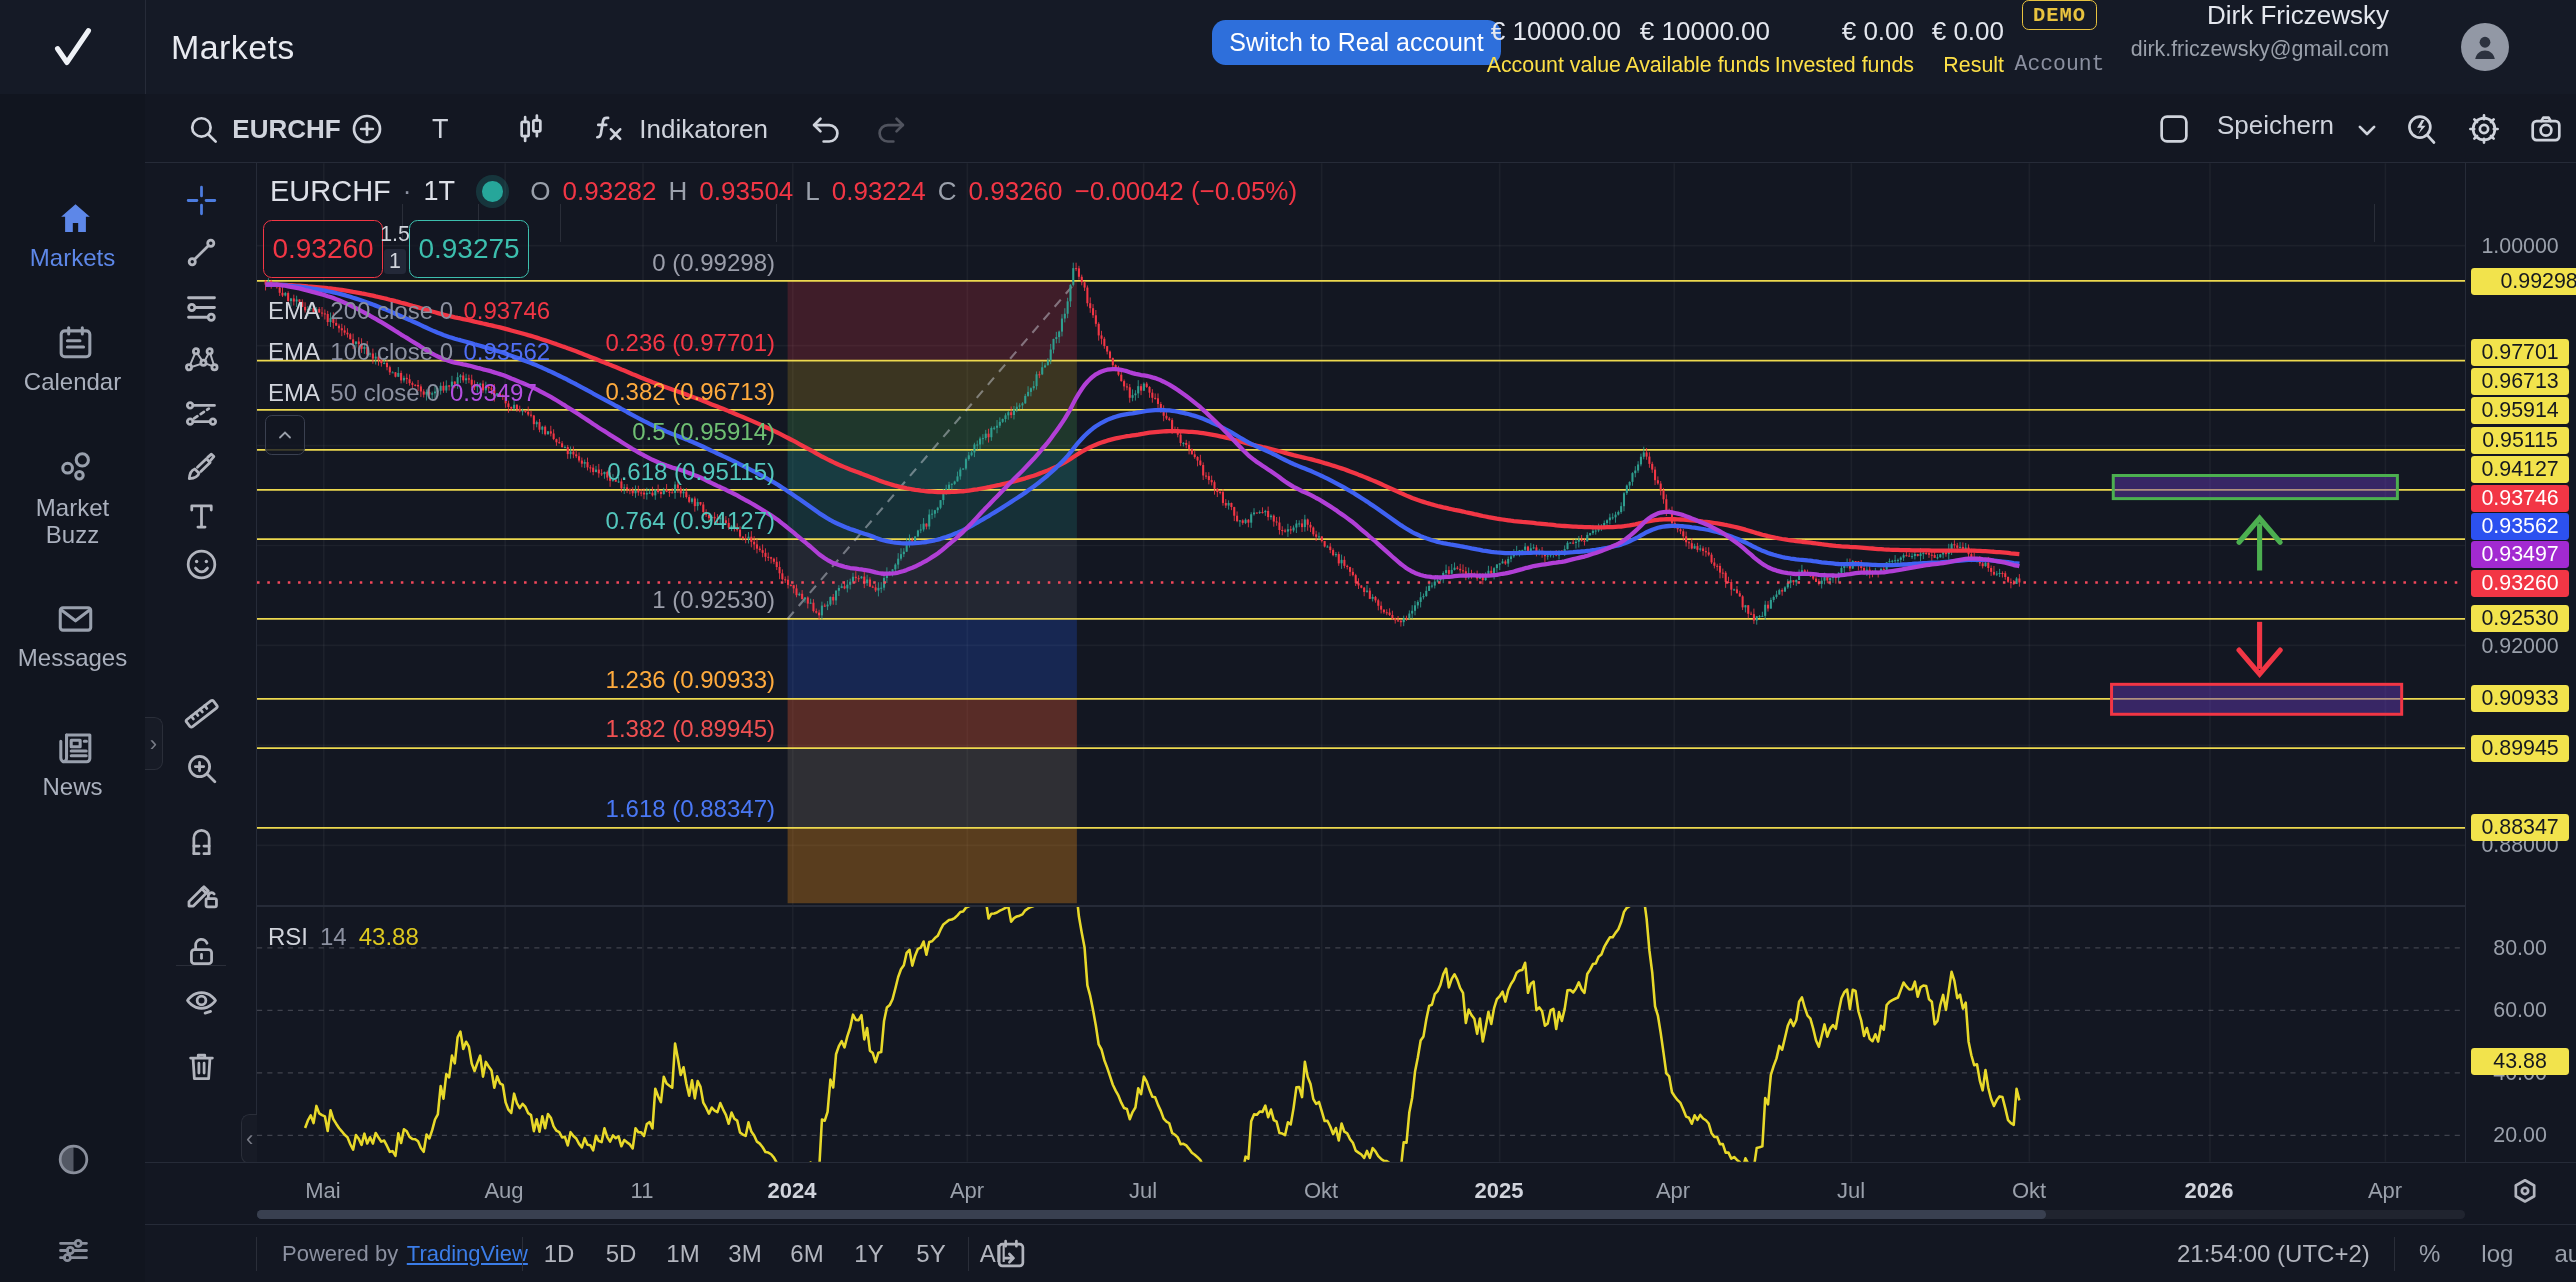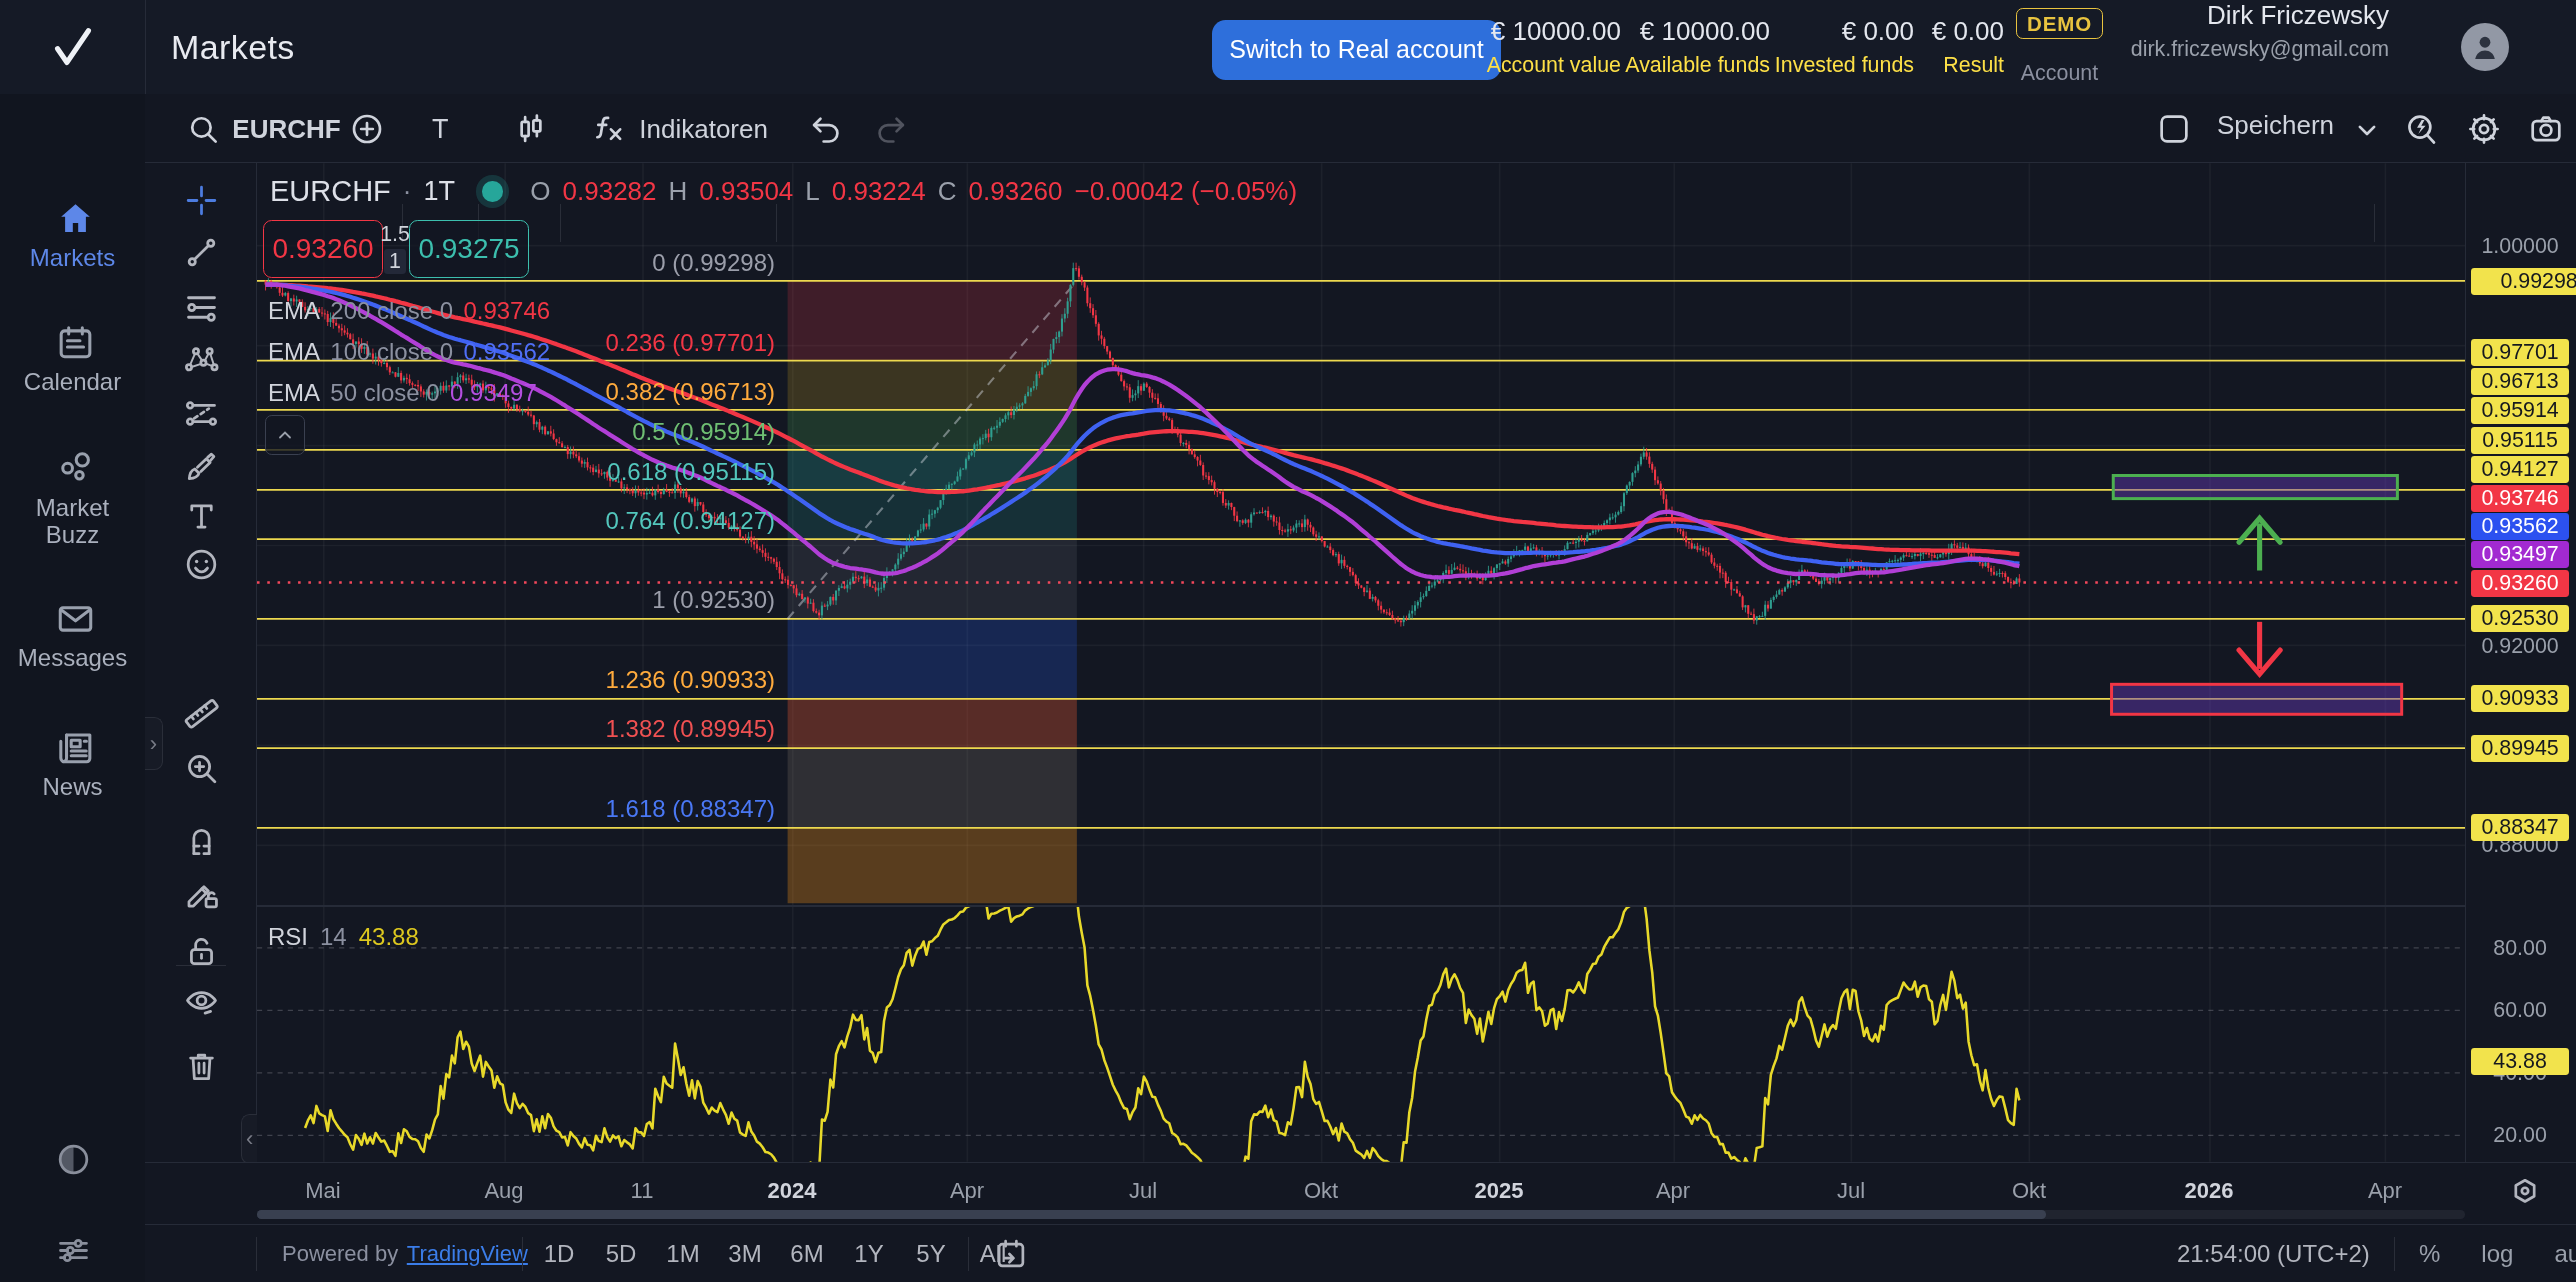--- a/index.html
+++ b/index.html
@@ -6,23 +6,23 @@
     font-family:"Liberation Sans","DejaVu Sans",sans-serif;overflow:hidden;
     -webkit-font-smoothing:antialiased;color:#d1d4dc;}
   .abs{position:absolute;}
   
   #topbar{left:0;top:0;width:2576px;height:94px;background:#151a26;border-bottom:0.9px solid #262b38;}
   #logo-box{left:0;top:0;width:145px;height:94px;border-right:0.9px solid #262b38;display:flex;align-items:center;justify-content:center;}
   #page-title{left:171px;top:0;height:94px;display:flex;align-items:center;font-size:34px;font-weight:500;color:#e8eaf0;letter-spacing:0.4px;}
   .stat{top:0;height:94px;display:flex;flex-direction:column;justify-content:center;align-items:flex-end;gap:6.8px;}
   .stat .v{font-size:26px;color:#e4e7ee;}
   .stat .l{font-size:21.4px;color:#fde047;}
-  #switch-btn{left:1212px;top:19.7px;width:289px;height:60px;background:#2e6fdb;border:none;border-radius:13.7px;
+  #switch-btn{left:1212px;top:19.7px;width:289px;height:45px;background:#2e6fdb;border:none;border-radius:13.7px;
     color:#fff;font-size:25px;font-family:inherit;cursor:pointer;}
-  #demo-wrap{top:0;height:94px;display:flex;flex-direction:column;align-items:center;justify-content:center;gap:22px;}
+  #demo-wrap{top:0;height:94px;display:flex;flex-direction:column;align-items:center;justify-content:flex-start;gap:22px;font-family:Liberation Mono, monospace;}
   #demo-badge{border:1.7px solid #e8c33f;border-radius:6.8px;color:#e8c33f;font-weight:700;font-size:20.5px;padding:2.6px 10.3px;letter-spacing:0.9px;}
   #demo-label{font-size:21.4px;color:#8b90a0;}
   #user-wrap{top:0;height:94px;display:flex;flex-direction:column;align-items:flex-end;gap:6px;}
   #user-name{font-size:26px;color:#e4e7ee;}
   #user-email{font-size:21.4px;color:#9aa0ab;}
   #avatar{top:23px;width:48px;height:48px;border-radius:50%;background:#9298a5;display:flex;align-items:center;justify-content:center;}
   
   #sidebar{left:0;top:94px;width:145px;height:1188px;background:#11151f;border-right:0.9px solid #262b38;}
   .side-item{left:0;width:145px;display:flex;flex-direction:column;align-items:center;gap:8.6px;color:#99a0ad;cursor:pointer;}
   .side-item .lbl{font-size:24px;color:#aab0bd;text-align:center;line-height:1.15;}

